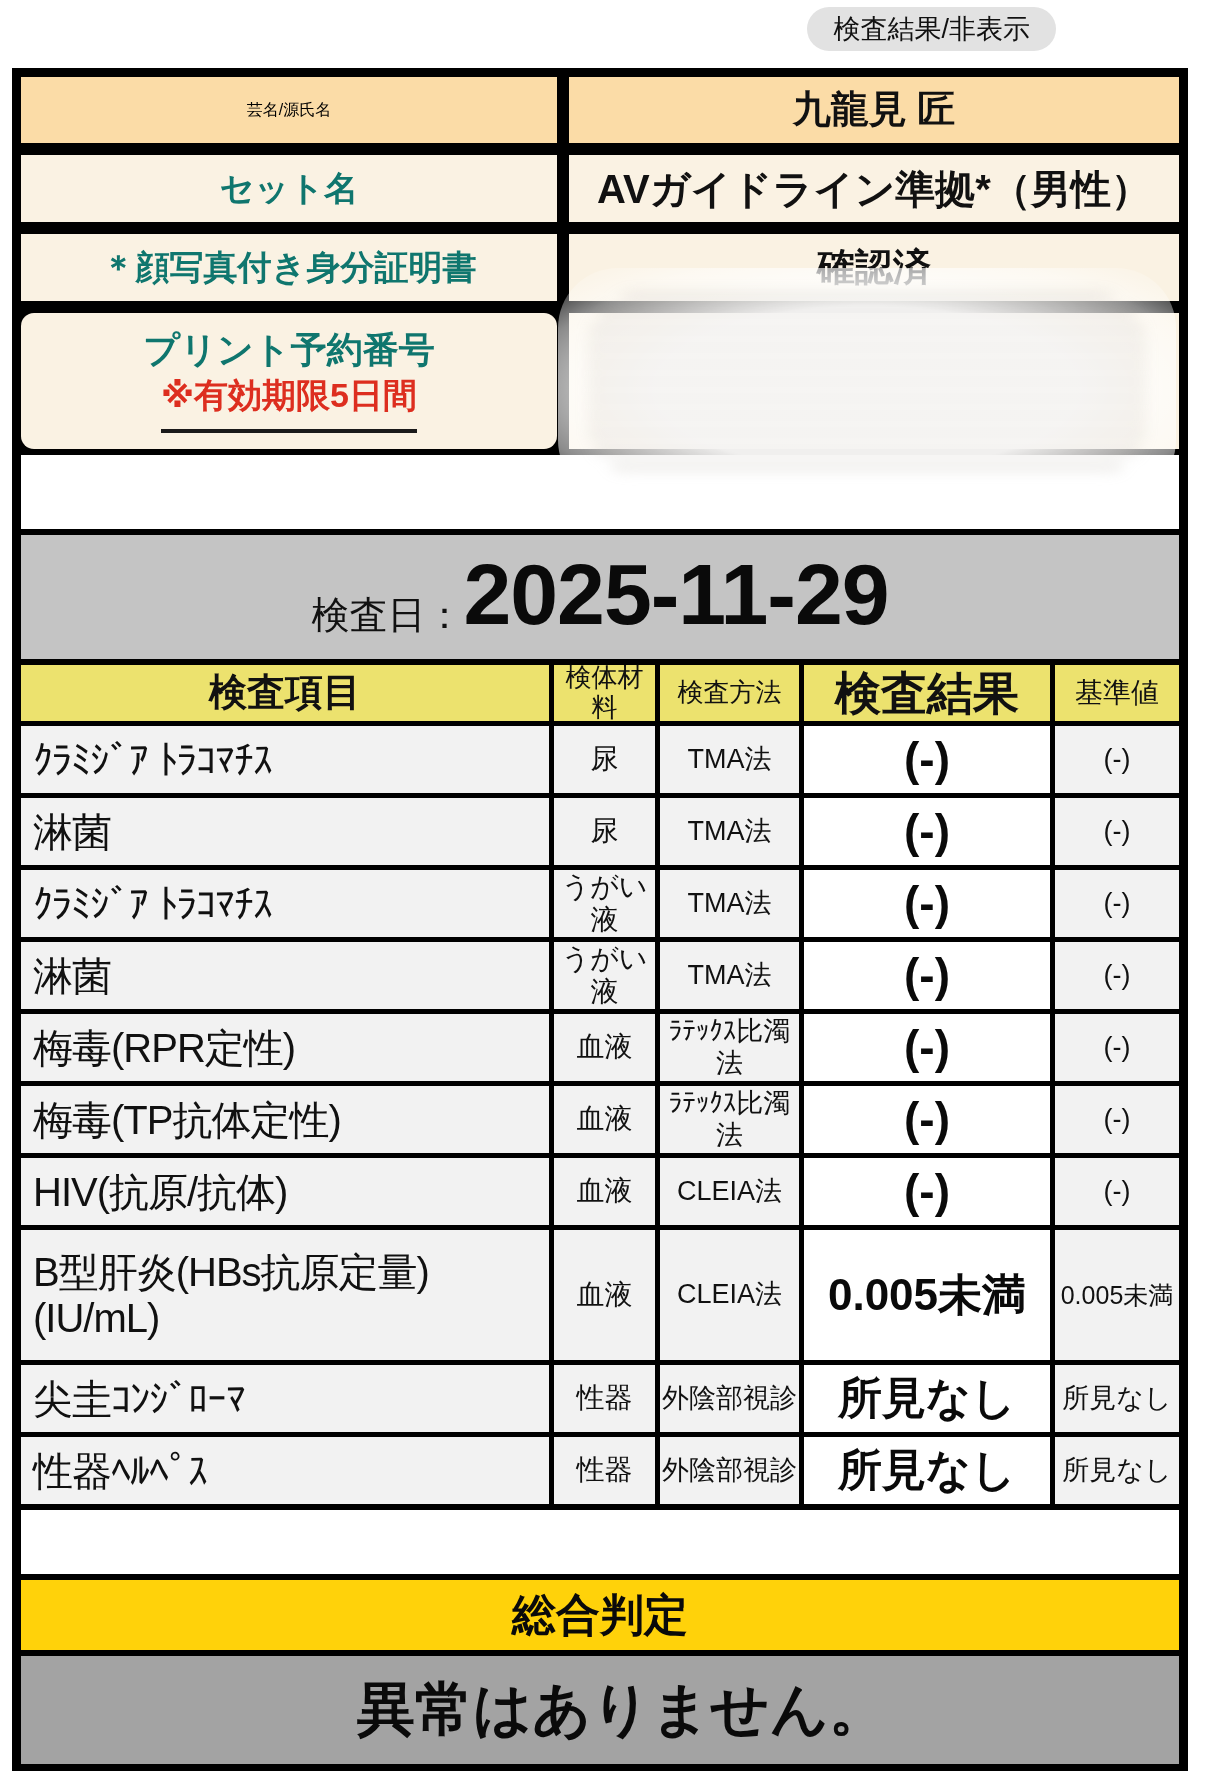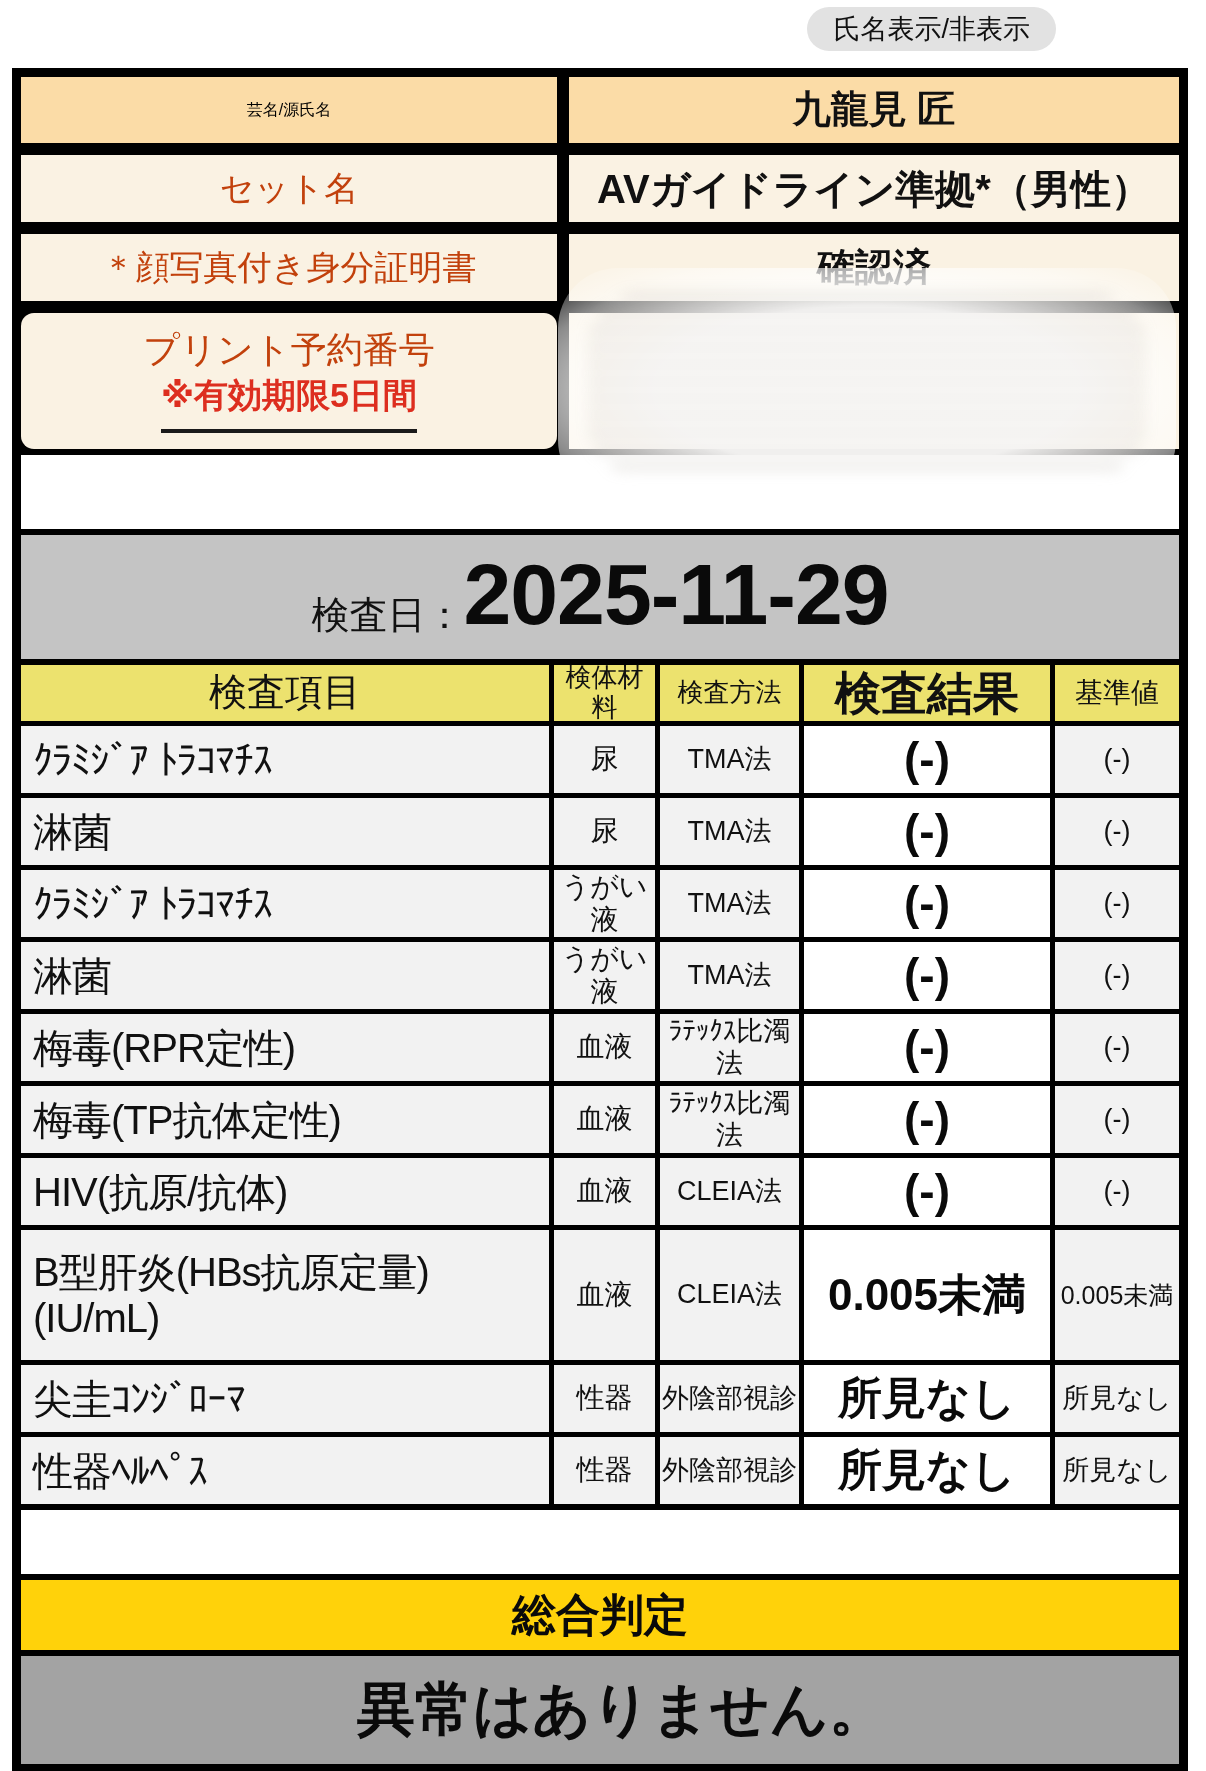--- a/index.html
+++ b/index.html
@@ -26,21 +26,21 @@
     display:grid; grid-template-columns:536px 1fr;
     grid-template-rows:66px 67px 67px 136px;
     gap:12px; background:#000;
   }
   .cell {
     display:flex; align-items:center; justify-content:center;
     text-align:center; line-height:1.15;
   }
   .info .cell { background:#faf2e3; }
   .info .row1 { background:#fbdca7; }
-  .info-label { font-size:34px; font-weight:400; color:#c2410c; }
+  .info-label { font-size:34px; font-weight:700; color:#0f766e; }
   .info-value { font-size:38px; font-weight:700; color:#111; }
   .info-value.set-name { font-size:40px; }
   .label-stack { flex-direction:column; justify-content:center; gap:6px;border-radius:13px; }
   .note-red {
     color:#dd2e1f; font-size:34px; font-weight:700;
     border-bottom:4px solid #1a1a1a; padding-bottom:14px;
   }
 
   .white-gap1 { height:74px; background:#fff; }
   .white-gap2 { height:64px; background:#fff; }
@@ -55,21 +55,21 @@
   .date-value { font-size:86px; font-weight:700; color:#0a0a0a; letter-spacing:-1px; }
 
   
   .results {
     display:grid;
     grid-template-columns:528px 101px 139px 246px 124px;
     grid-template-rows:56px 67px 67px 67px 67px 67px 67px 67px 130px 67px 67px;
     gap:5px; background:#000;
   }
   .hd { background:#ece26e; font-weight:500; color:#111; }
-  .hd.h1 { font-size:38px; font-weight:400; }
+  .hd.h1 { font-size:38px; font-weight:700; }
   .hd.h2 { font-size:26px; }
   .hd.h4 { font-size:46px; font-weight:700; }
   .hd.h5 { font-size:28px; }
   .c1 {
     background:#f2f2f2; justify-content:flex-start; text-align:left;
     padding-left:12px; font-size:40px; font-weight:500; color:#111;
     white-space:pre-line; letter-spacing:-1px;
   }
   .c2, .c3 { background:#f2f2f2; font-size:28px; color:#111; }
   .c3 { font-size:27px; }
@@ -104,21 +104,21 @@
       rgba(145,135,120,0.30) 0 5px,
       rgba(255,255,255,0.05) 5px 17px);
     filter:blur(7px);
   }
 </style>
 </head>
 <body>
 
 <div class="page">
 
-  <button class="pill-btn">氏名表示/非表示</button>
+  <button class="pill-btn">検査結果/非表示</button>
 
   <div class="doc">
 
     <div class="info">
       <div class="cell row1">芸名/源氏名</div>
       <div class="cell row1 info-value">九龍見 匠</div>
 
       <div class="cell info-label">セット名</div>
       <div class="cell info-value set-name">AVガイドライン準拠*（男性）</div>
 

